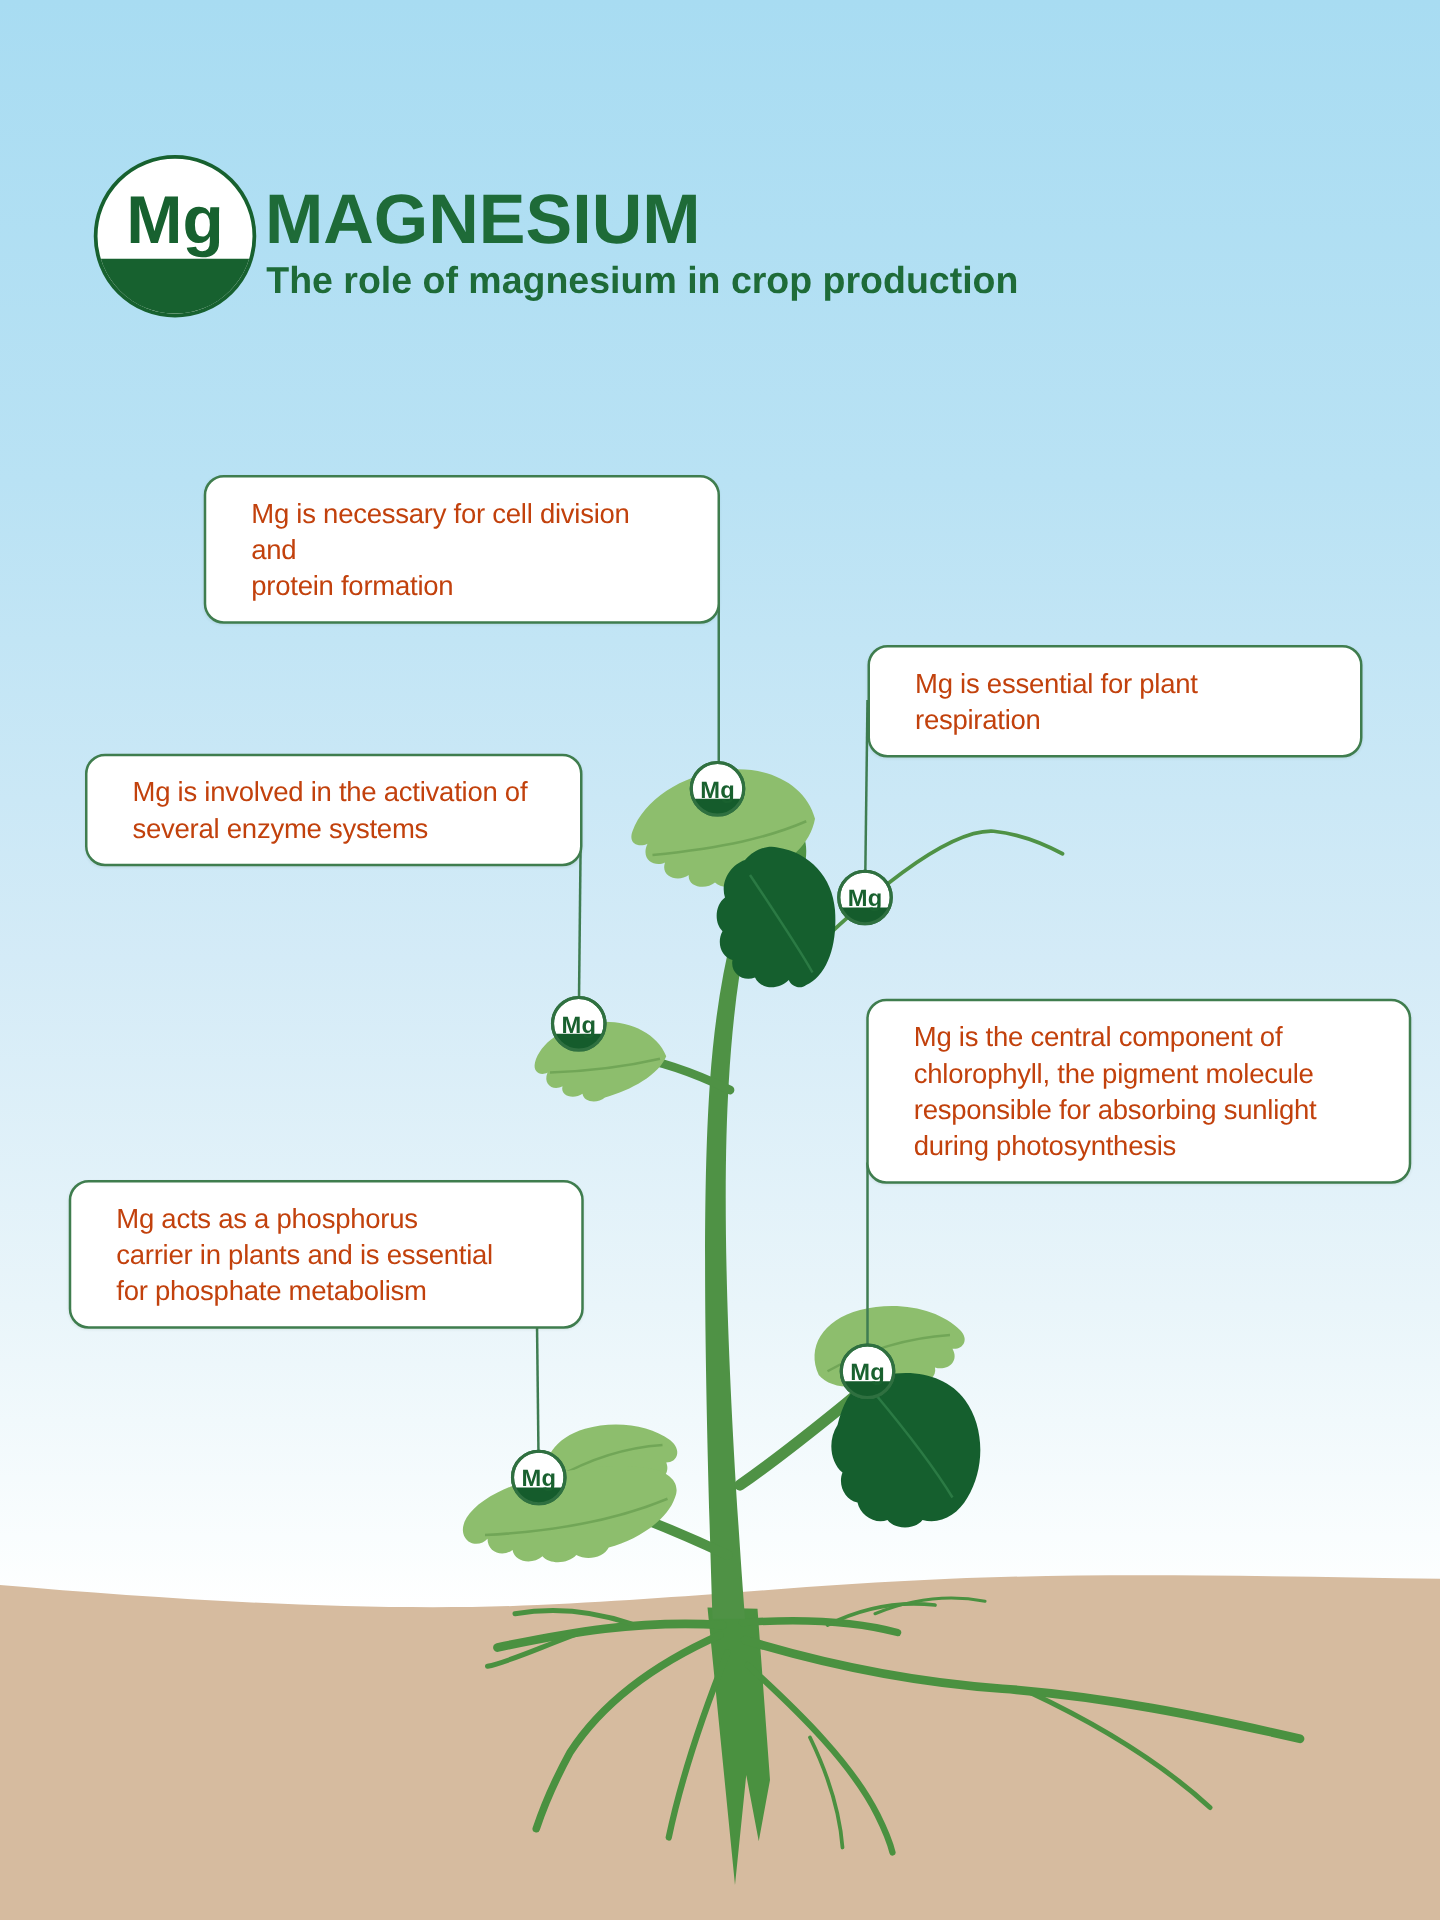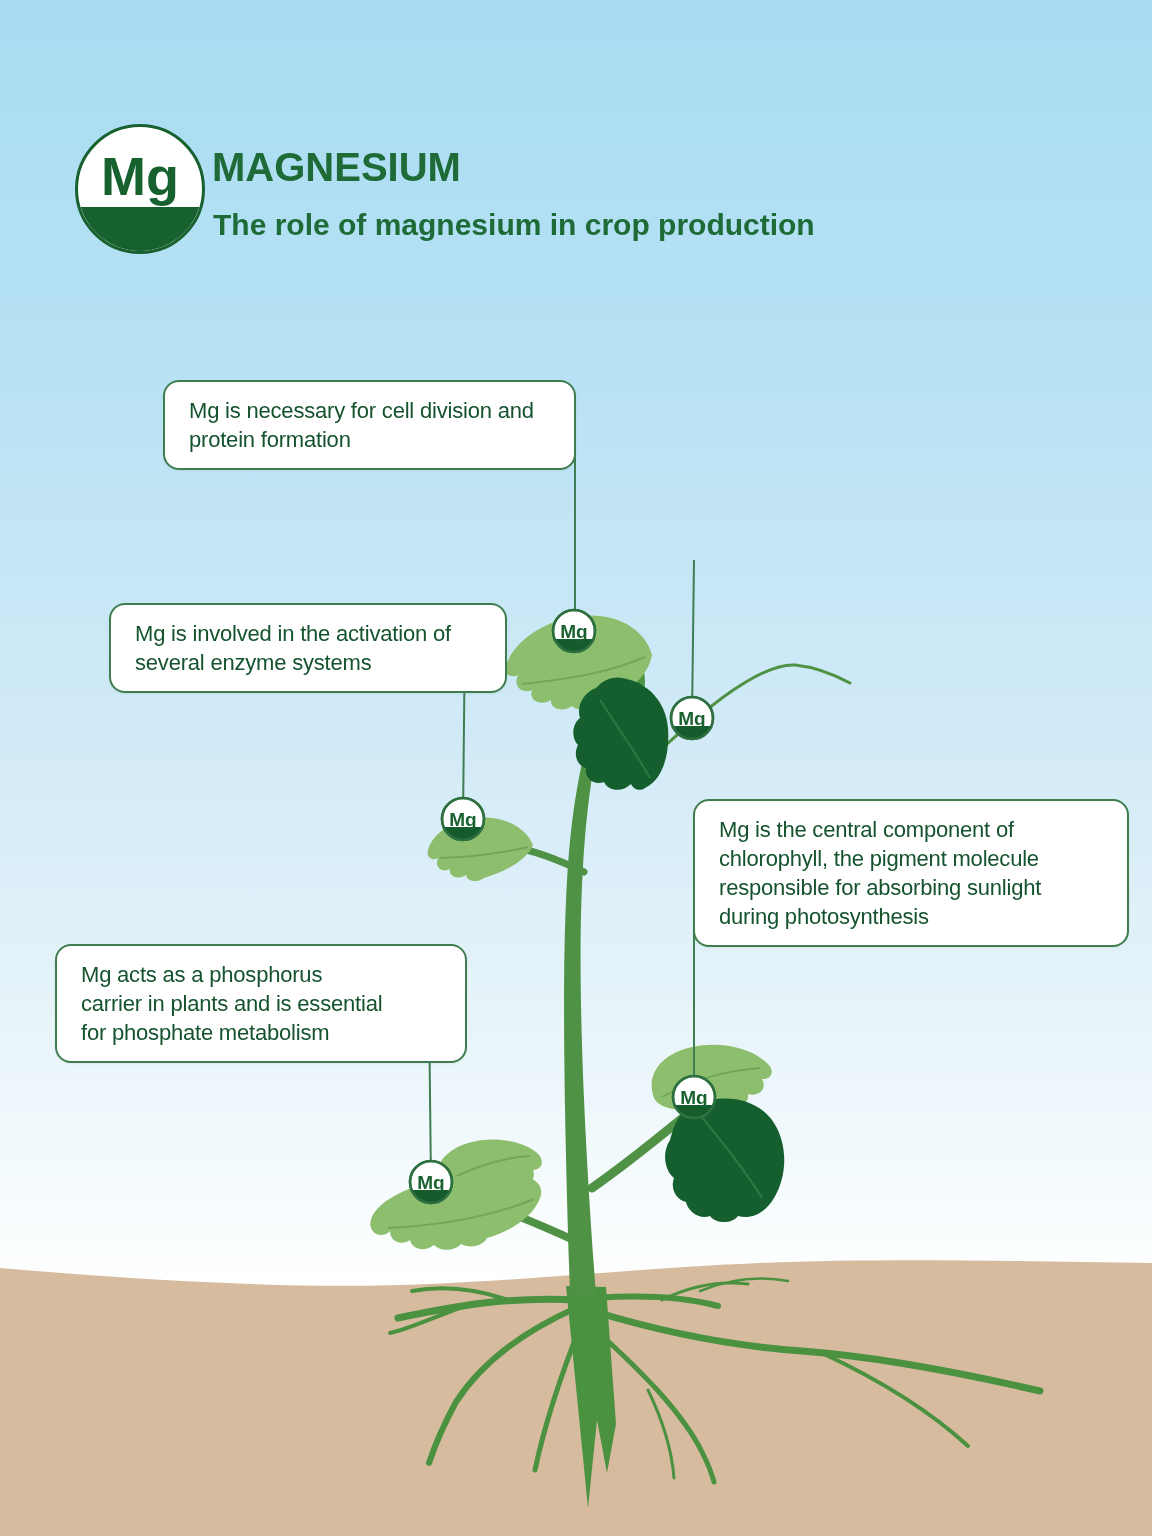--- a/index.html
+++ b/index.html
@@ -21,32 +21,32 @@
   }
   .logo-bottom{
     position:absolute;left:0;right:0;bottom:0;height:44px;background:#17612f;
   }
   .logo-symbol{
     position:absolute;left:0;right:0;top:22px;text-align:center;
     font-size:54px;font-weight:bold;color:#17612f;line-height:1;
   }
   .title{
     position:absolute;left:212px;top:147px;margin:0;
-    font-size:40px;font-weight:bold;color:#1e6b38;letter-spacing:0px;
+    font-size:56px;font-weight:bold;color:#1e6b38;letter-spacing:0px;
     line-height:1;z-index:3;
   }
   .subtitle{
     position:absolute;left:213px;top:208px;margin:0;
     font-size:30px;font-weight:bold;color:#1e6b38;line-height:1.1;z-index:3;text-align:right;
   }
   .callout{
     position:absolute;box-sizing:border-box;z-index:2;
     background:#ffffff;border:2px solid #3f7d4e;border-radius:16px;
-    padding:14px 24px;
-    font-size:22px;line-height:29px;letter-spacing:-0.2px;color:#14532d;
+    padding:14px 36px;
+    font-size:22px;line-height:29px;letter-spacing:-0.2px;color:#c2410c;
     white-space:pre-line;
     box-shadow:0 1px 2px rgba(40,80,50,0.08);
   }
 </style>
 </head>
 <body>
 
 <div class="canvas">
 
   <svg class="scene" width="1152" height="1536" viewBox="0 0 1152 1536">
@@ -182,21 +182,22 @@
 
   <div class="logo">
     <div class="logo-bottom"></div>
     <div class="logo-symbol">Mg</div>
   </div>
   <h1 class="title">MAGNESIUM</h1>
   <h2 class="subtitle">The role of magnesium in crop production</h2>
 
   <div class="callout" style="left:163px;top:380px;width:413px;">Mg is necessary for cell division and
 protein formation</div>
-  <div class="callout" style="left:68px;top:603px;width:398px;margin-left:41px;">Mg is involved in the activation of
+  <div class="callout" style="left:694px;top:516px;width:396px;">Mg is essential for plant respiration</div>
+  <div class="callout" style="left:68px;top:603px;width:398px;">Mg is involved in the activation of
 several enzyme systems</div>
   <div class="callout" style="left:693px;top:799px;width:436px;">Mg is the central component of
 chlorophyll, the pigment molecule
 responsible for absorbing sunlight
 during photosynthesis</div>
   <div class="callout" style="left:55px;top:944px;width:412px;">Mg acts as a phosphorus
 carrier in plants and is essential
 for phosphate metabolism</div>
 
 </div>

